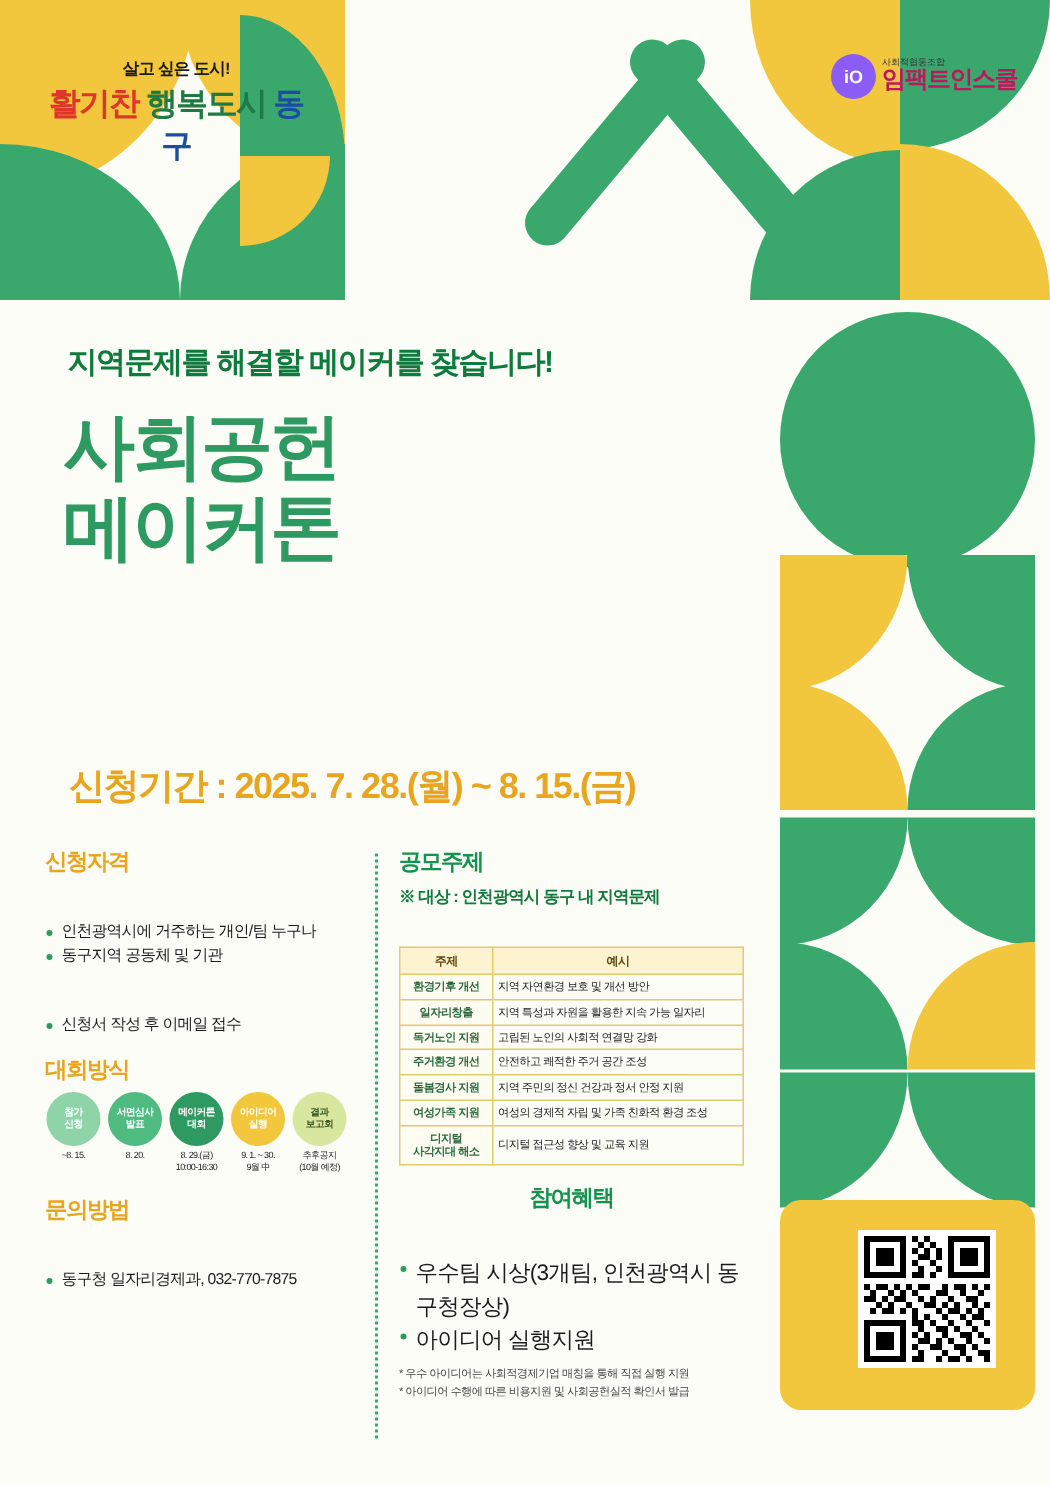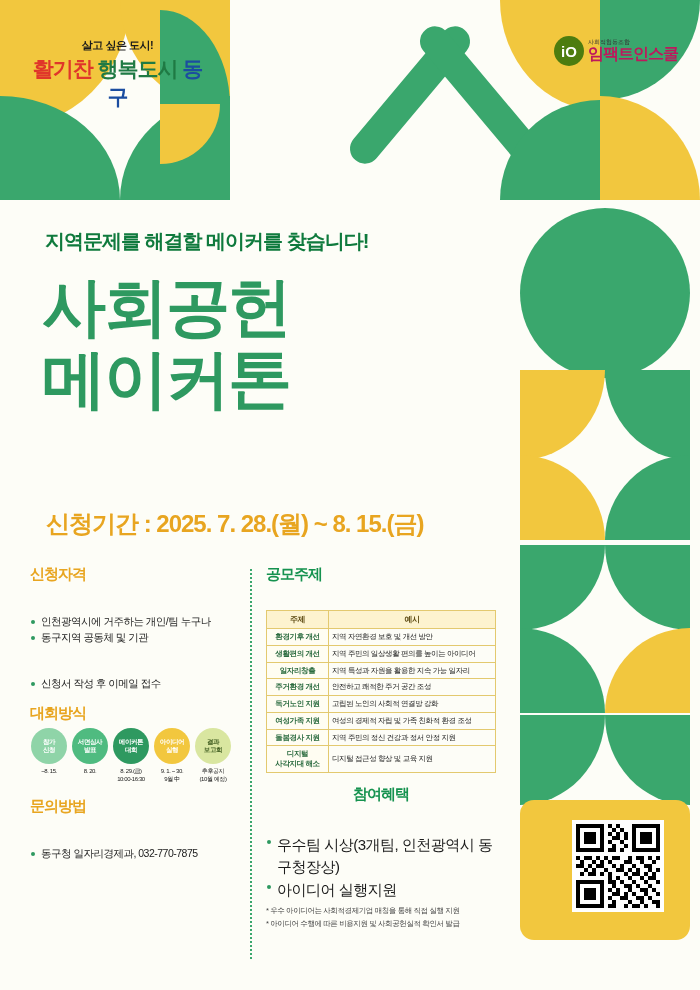--- a/index.html
+++ b/index.html
@@ -41,36 +41,36 @@
   .logo-left .l2 .r { color: #e0362a; }
   .logo-left .l2 .g { color: #1f7a44; }
   .logo-left .l2 .b { color: #1b4da0; }
 
   .logo-right {
     position: absolute; right: 22px; top: 36px; z-index: 6;
     display: flex; align-items: center; gap: 4px;
   }
   .logo-right .mark {
     width: 30px; height: 30px; border-radius: 50%;
-    background: #4d7c0f; color: #fff; font-size: 15px; font-weight: bold;
+    background: #8b5cf6; color: #fff; font-size: 12px; font-weight: bold;
     display: flex; align-items: center; justify-content: center;
   }
   .logo-right .txt { line-height: 1.05; }
   .logo-right .txt .s { font-size: 6px; color: #333; }
   .logo-right .txt .m { font-size: 16px; font-weight: bold; color: #be185d; letter-spacing: -1px; }
 
   
   .subhead {
     position: absolute; left: 45px; top: 228px;
     font-size: 20px; font-weight: bold; color: #0f7a3d; letter-spacing: -1px;
     z-index: 5;
   }
   .title {
     position: absolute; left: 42px; top: 272px;
-    font-size: 64px; font-weight: bold; color: #2e9960;
+    font-size: 48px; font-weight: bold; color: #2e9960;
     line-height: 1.12; letter-spacing: -2px; z-index: 5;
   }
   .period {
     position: absolute; left: 46px; top: 508px;
     font-size: 24px; font-weight: bold; color: #e8a520; letter-spacing: -1px;
     z-index: 5;
   }
 
   
   .content { position: absolute; left: 0; top: 565px; width: 700px; z-index: 6; }
@@ -277,56 +277,53 @@
       <div class="blk">
         <h3 class="sec">문의방법</h3>
         <ul class="bul">
           <li>동구청 일자리경제과, 032-770-7875</li>
         </ul>
       </div>
     </div>
 
     <div class="col-right">
       <h3 class="secg">공모주제</h3>
+      <div class="target">※ 대상 : 인천광역시 동구 내 지역문제</div>
 
       <table class="topics">
         <thead>
           <tr>
             <th>주제</th>
             <th>예시</th>
           </tr>
         </thead>
         <tbody>
           <tr>
             <td class="k">환경기후 개선</td>
             <td>지역 자연환경 보호 및 개선 방안</td>
           </tr>
           <tr>
-            <td class="k">생활편의 개선</td>
-            <td>지역 주민의 일상생활 편의를 높이는 아이디어</td>
-          </tr>
-          <tr>
             <td class="k">일자리창출</td>
             <td>지역 특성과 자원을 활용한 지속 가능 일자리</td>
           </tr>
           <tr>
+            <td class="k">독거노인 지원</td>
+            <td>고립된 노인의 사회적 연결망 강화</td>
+          </tr>
+          <tr>
             <td class="k">주거환경 개선</td>
             <td>안전하고 쾌적한 주거 공간 조성</td>
           </tr>
           <tr>
-            <td class="k">독거노인 지원</td>
-            <td>고립된 노인의 사회적 연결망 강화</td>
+            <td class="k">돌봄경사 지원</td>
+            <td>지역 주민의 정신 건강과 정서 안정 지원</td>
           </tr>
           <tr>
             <td class="k">여성가족 지원</td>
             <td>여성의 경제적 자립 및 가족 친화적 환경 조성</td>
-          </tr>
-          <tr>
-            <td class="k">돌봄경사 지원</td>
-            <td>지역 주민의 정신 건강과 정서 안정 지원</td>
           </tr>
           <tr>
             <td class="k" style="white-space:pre-line;">디지털
 사각지대 해소</td>
             <td>디지털 접근성 향상 및 교육 지원</td>
           </tr>
         </tbody>
       </table>
 
       <div class="benefit">

